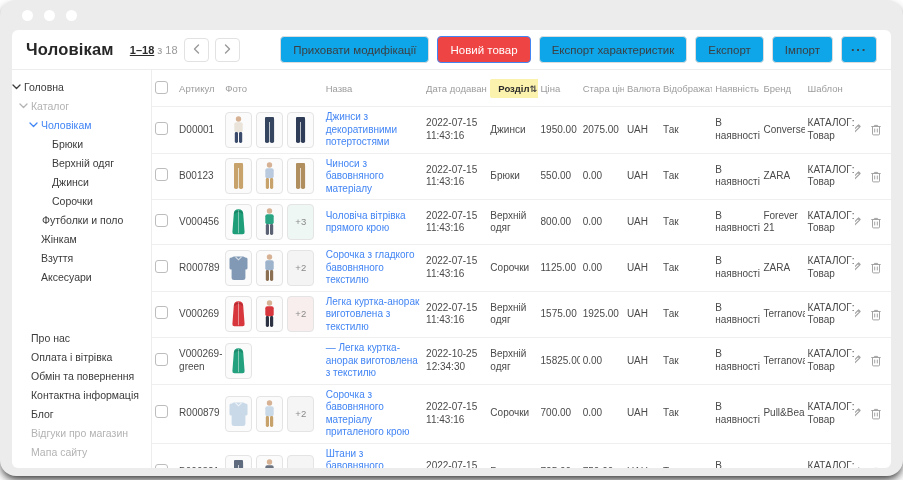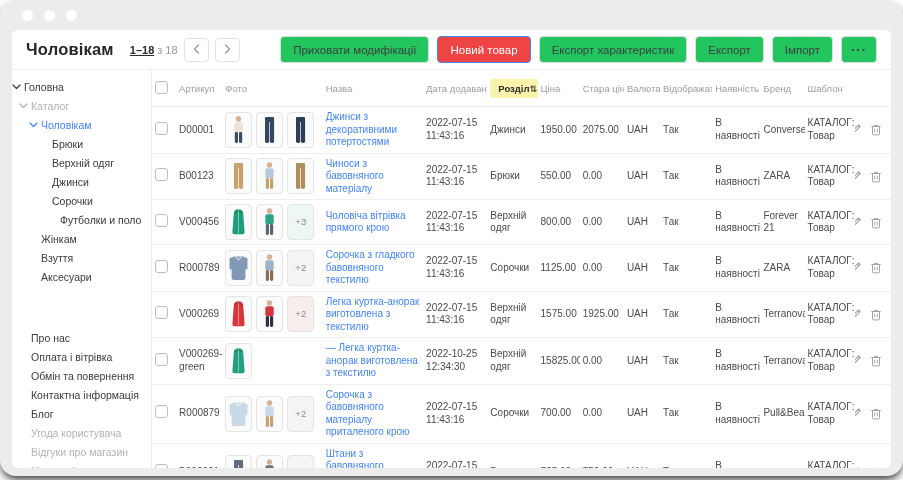--- a/index.html
+++ b/index.html
@@ -18,21 +18,21 @@
   .toolbar { height:40px; flex:0 0 40px; display:flex; align-items:center; padding:0 14px;
              border-bottom:1px solid #ededed; }
   .page-title { font-size:16.5px; font-weight:bold; color:#262626; letter-spacing:.2px; }
   .pag { margin-left:16px; font-size:11px; display:flex; align-items:center; gap:3px; }
   .pag .range { font-weight:bold; color:#2b2b2b;text-decoration:underline; }
   .pag .of { color:#9a9a9a; }
   .nav-btn { width:25px; height:24px; margin-left:6px; border:1px solid #e2e2e2; border-radius:4px;
              background:#fff; display:flex; align-items:center; justify-content:center; color:#9a9a9a; cursor:pointer; }
   .spacer { flex:1; }
   .btns { display:flex; align-items:center; gap:8px; }
-  .btn { height:27px; padding:0 12px; border:1px solid #dcdcdc; border-radius:4px; background:#22c55e;
+  .btn { height:27px; padding:0 12px; border:1px solid #dcdcdc; border-radius:4px; background:#0ea5e9;
          font-size:11.5px; color:#3c4043; display:flex; align-items:center; white-space:nowrap;
          font-family:inherit; cursor:pointer; }
   .btn.primary { background:#ef4444; border-color:#4285f4; color:#fff; }
   .btn.more { font-weight:bold; letter-spacing:1px; padding:0 9px; font-size:13px; }
 
   
   .content { flex:1; display:flex; min-height:0; }
   .sidebar { width:140px; flex:0 0 140px; border-right:1px solid #ededed; padding-top:7px;
              font-size:10.5px; overflow:hidden; }
   .s-item { display:flex; align-items:center; height:19px; color:#3b3b3b; cursor:pointer; white-space:nowrap; }
@@ -130,21 +130,21 @@
           </div>
           <div class="s-item" style="padding-left: 40px;">
             <span>Верхній одяг</span>
           </div>
           <div class="s-item" style="padding-left: 40px;">
             <span>Джинси</span>
           </div>
           <div class="s-item" style="padding-left: 40px;">
             <span>Сорочки</span>
           </div>
-          <div class="s-item" style="padding-left: 48px;">
+          <div class="s-item" style="padding-left: 30px;">
             <span>Футболки и поло</span>
           </div>
           <div class="s-item" style="padding-left: 29px;">
             <span>Жінкам</span>
           </div>
           <div class="s-item" style="padding-left: 29px;">
             <span>Взуття</span>
           </div>
           <div class="s-item" style="padding-left: 29px; text-align: right;">
             <span>Аксесуари</span>
@@ -156,23 +156,20 @@
             <span>Оплата і вітрівка</span>
           </div>
           <div class="s-item" style="padding-left: 19px;">
             <span>Обмін та повернення</span>
           </div>
           <div class="s-item" style="padding-left: 19px;">
             <span>Контактна інформація</span>
           </div>
           <div class="s-item" style="padding-left: 19px;">
             <span>Блог</span>
-          </div>
-          <div class="s-item muted" style="padding-left: 19px;">
-            <span>Угода користувача</span>
           </div>
           <div class="s-item muted" style="padding-left: 19px;">
             <span>Відгуки про магазин</span>
           </div>
           <div class="s-item muted" style="padding-left: 19px;">
             <span>Мапа сайту</span>
           </div>
         </aside>
       <div class="table-area">
         <table>

